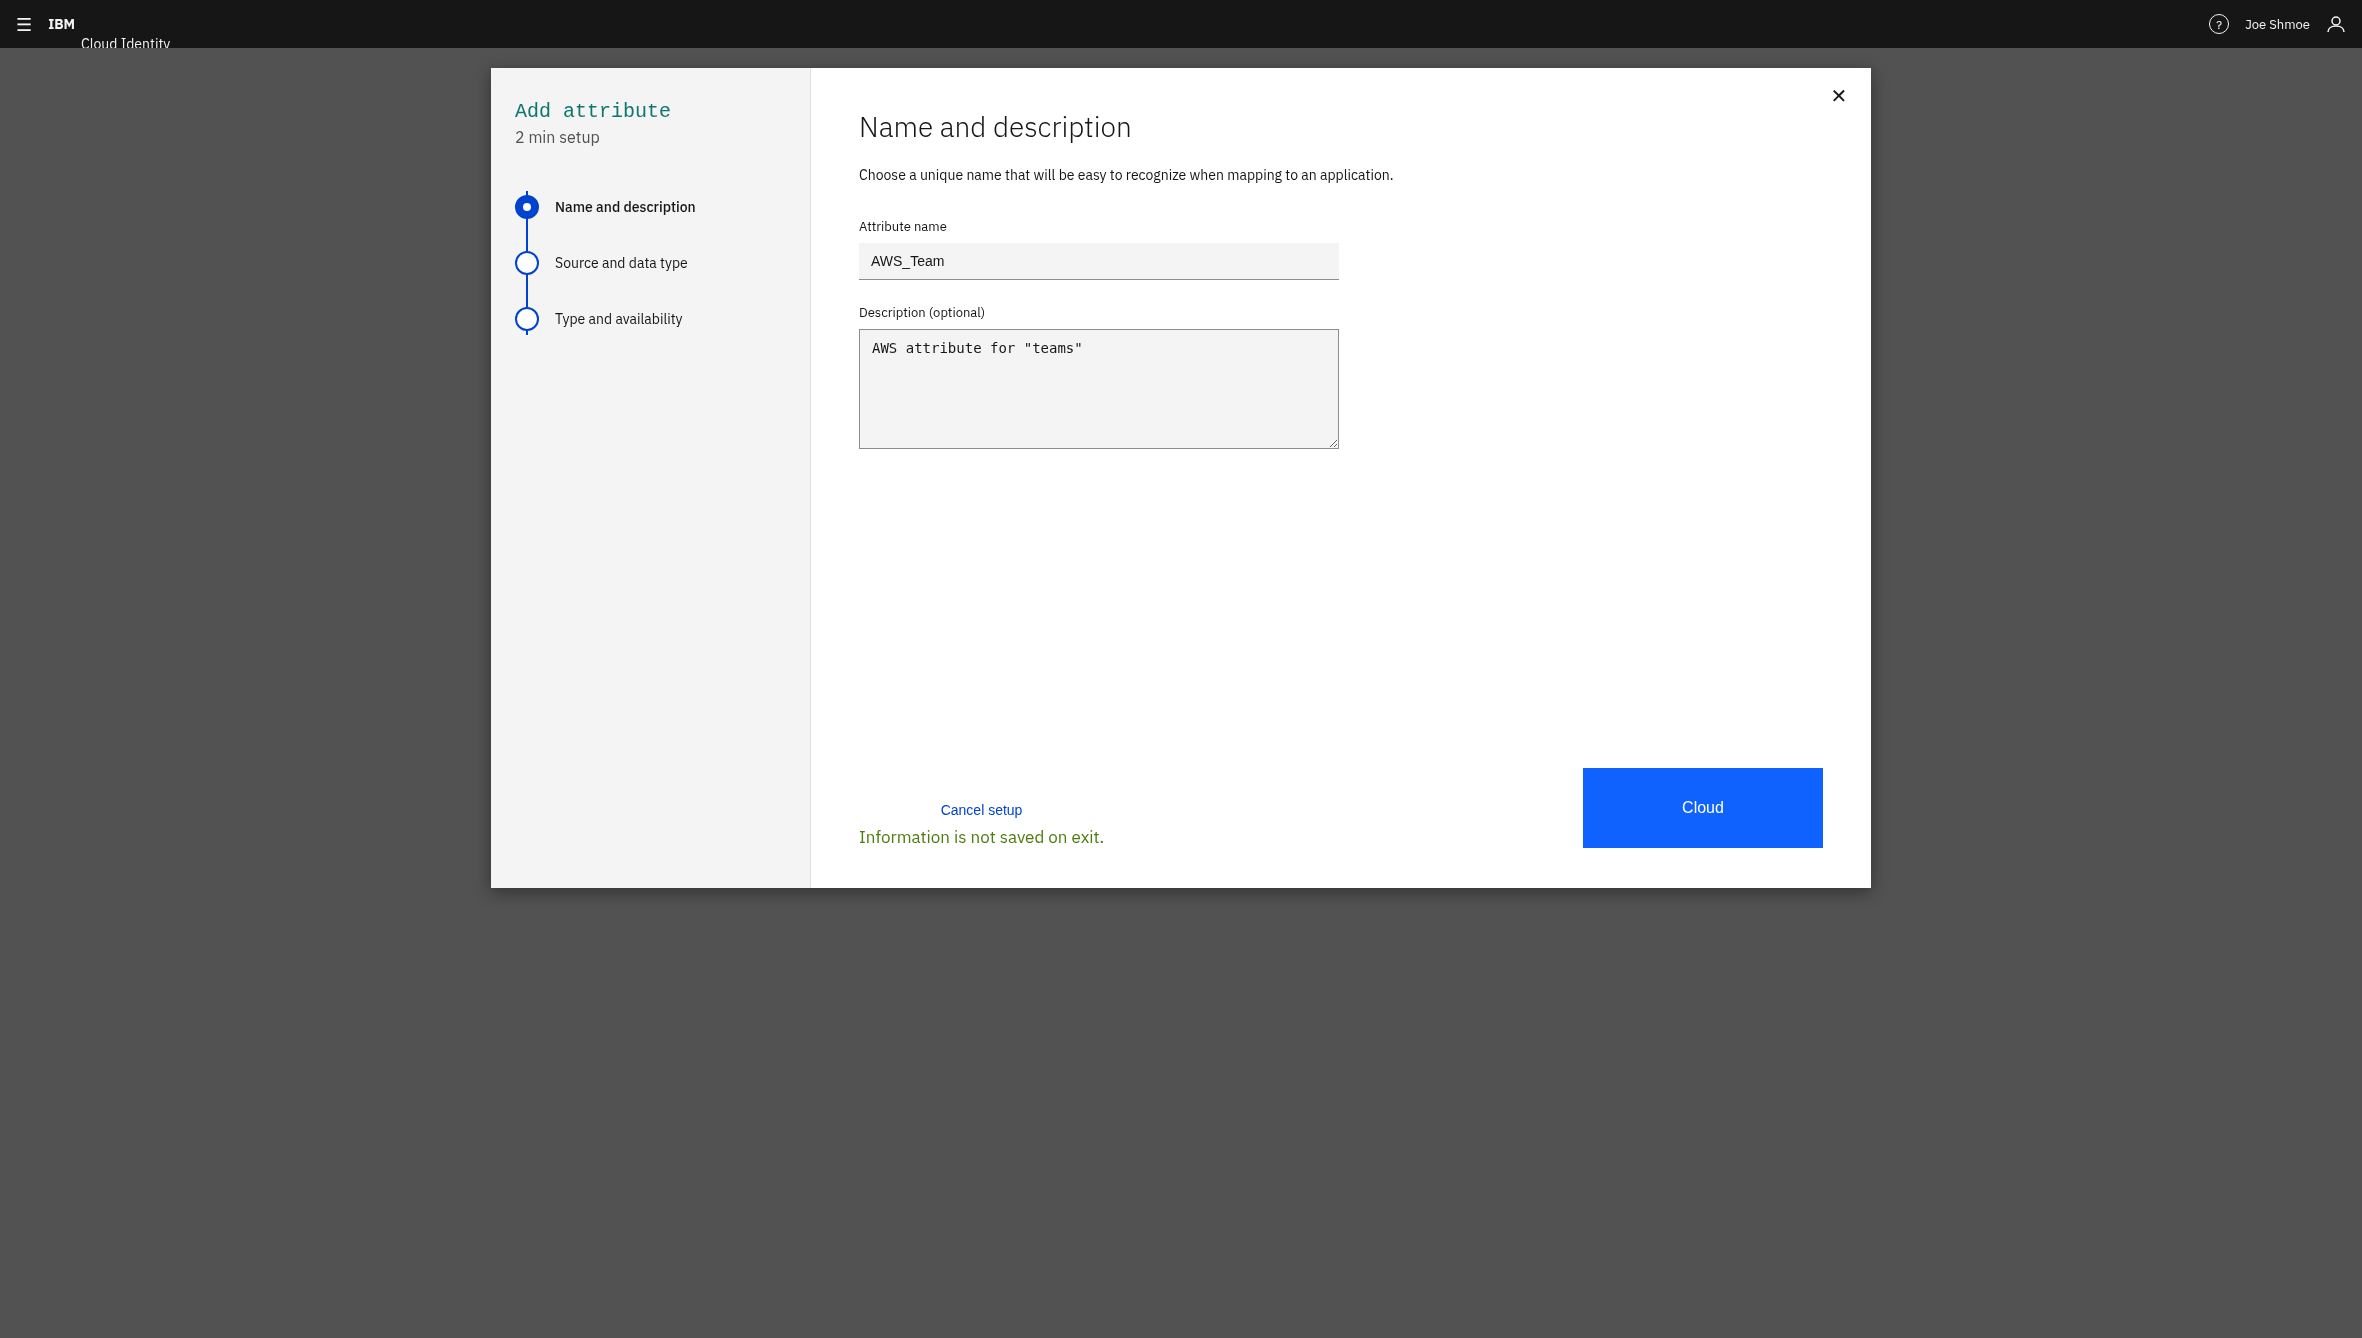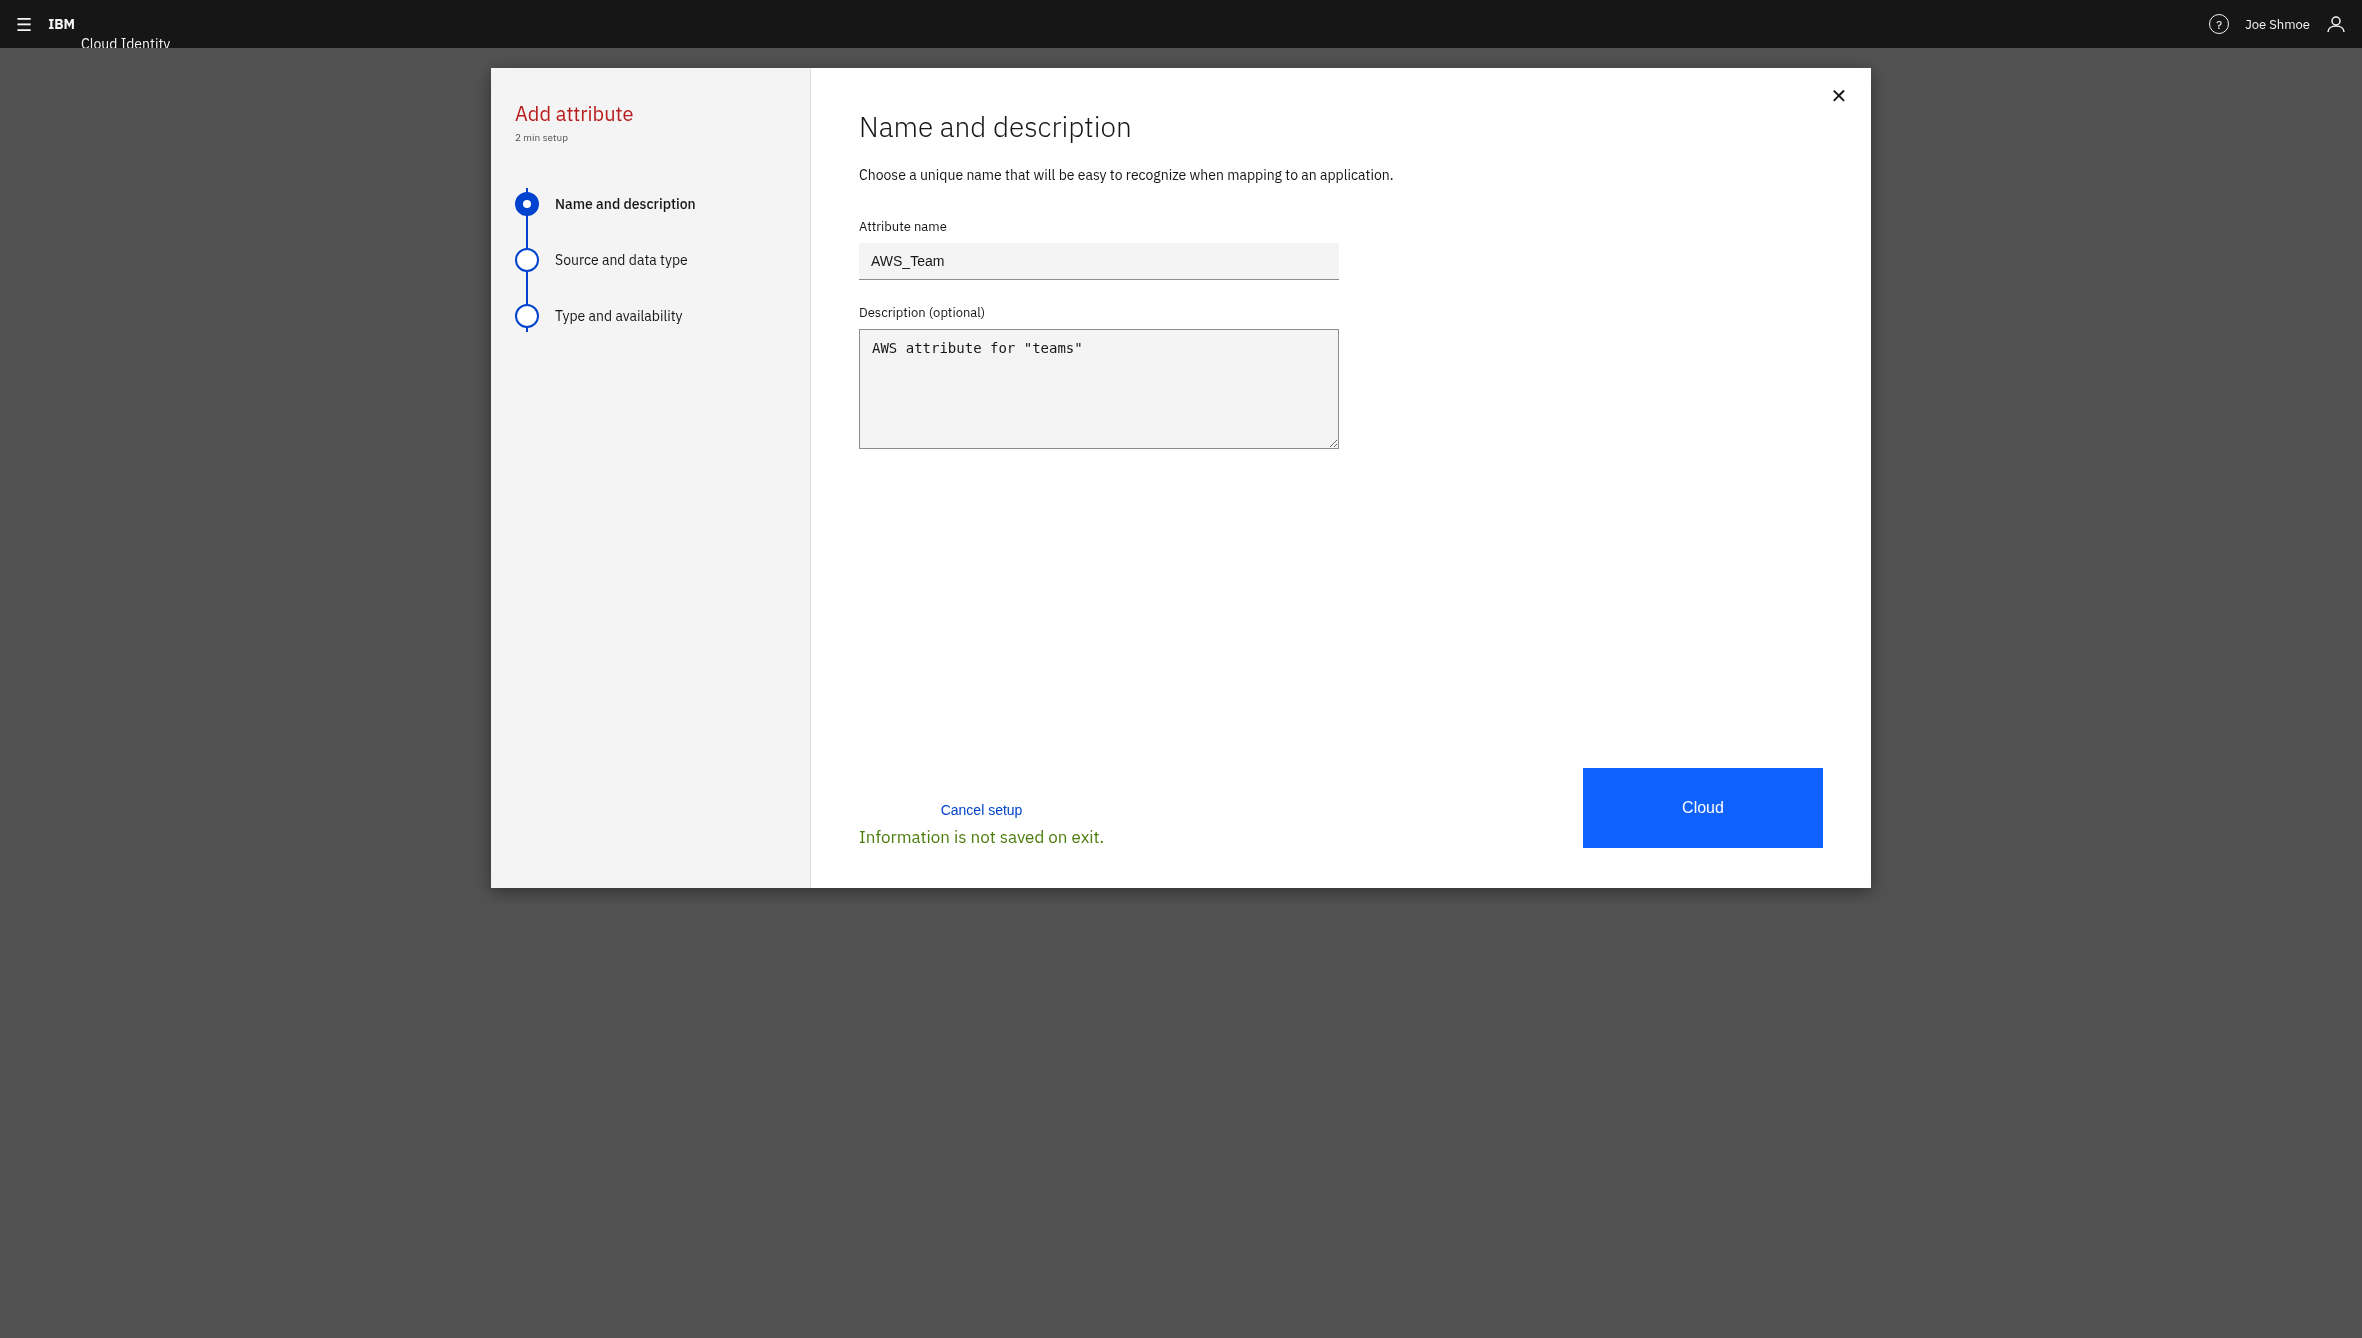--- a/index.html
+++ b/index.html
@@ -114,26 +114,27 @@
       background: #f4f4f4;
       padding: 32px 24px;
       flex-shrink: 0;
       border-right: 1px solid #e0e0e0;
       position: relative;
     }
 
     .sidebar-title {
       font-size: 20px;
       font-weight: 400;
-      color: #b91c1c;
+      color: #0f766e;
       margin-bottom: 4px;
+      font-family: Liberation Mono, monospace;
     }
 
     .sidebar-subtitle {
-      font-size: 10px;
+      font-size: 16px;
       color: #525252;
       margin-bottom: 32px;
     }
 
     
     .sidebar-steps {
       position: relative;
       padding-left: 0;
     }
 

